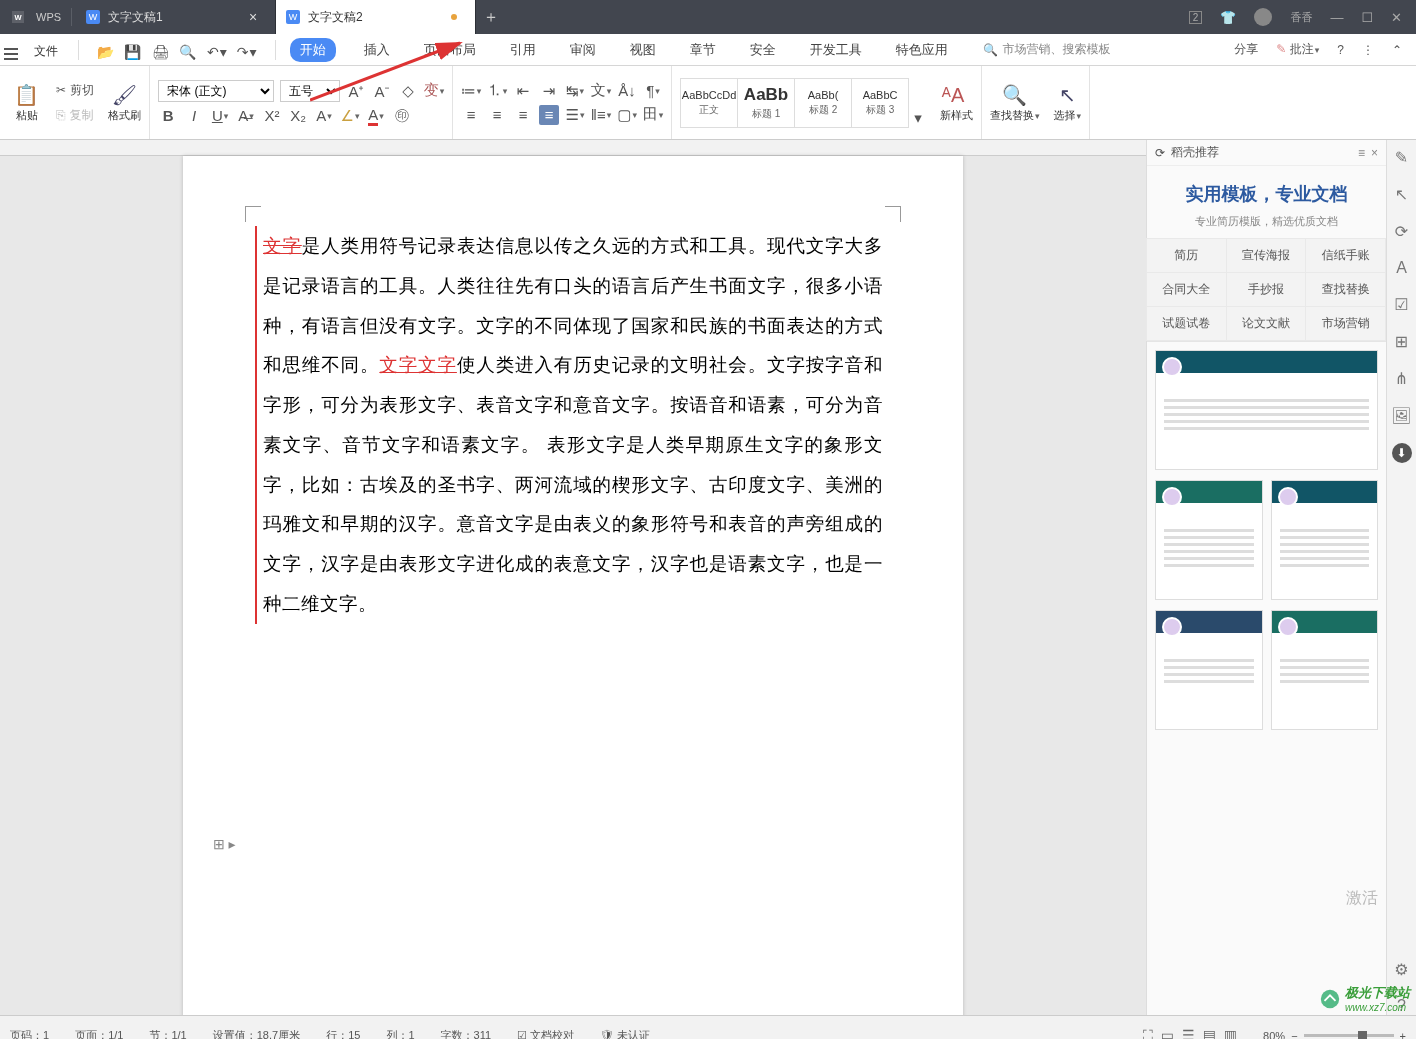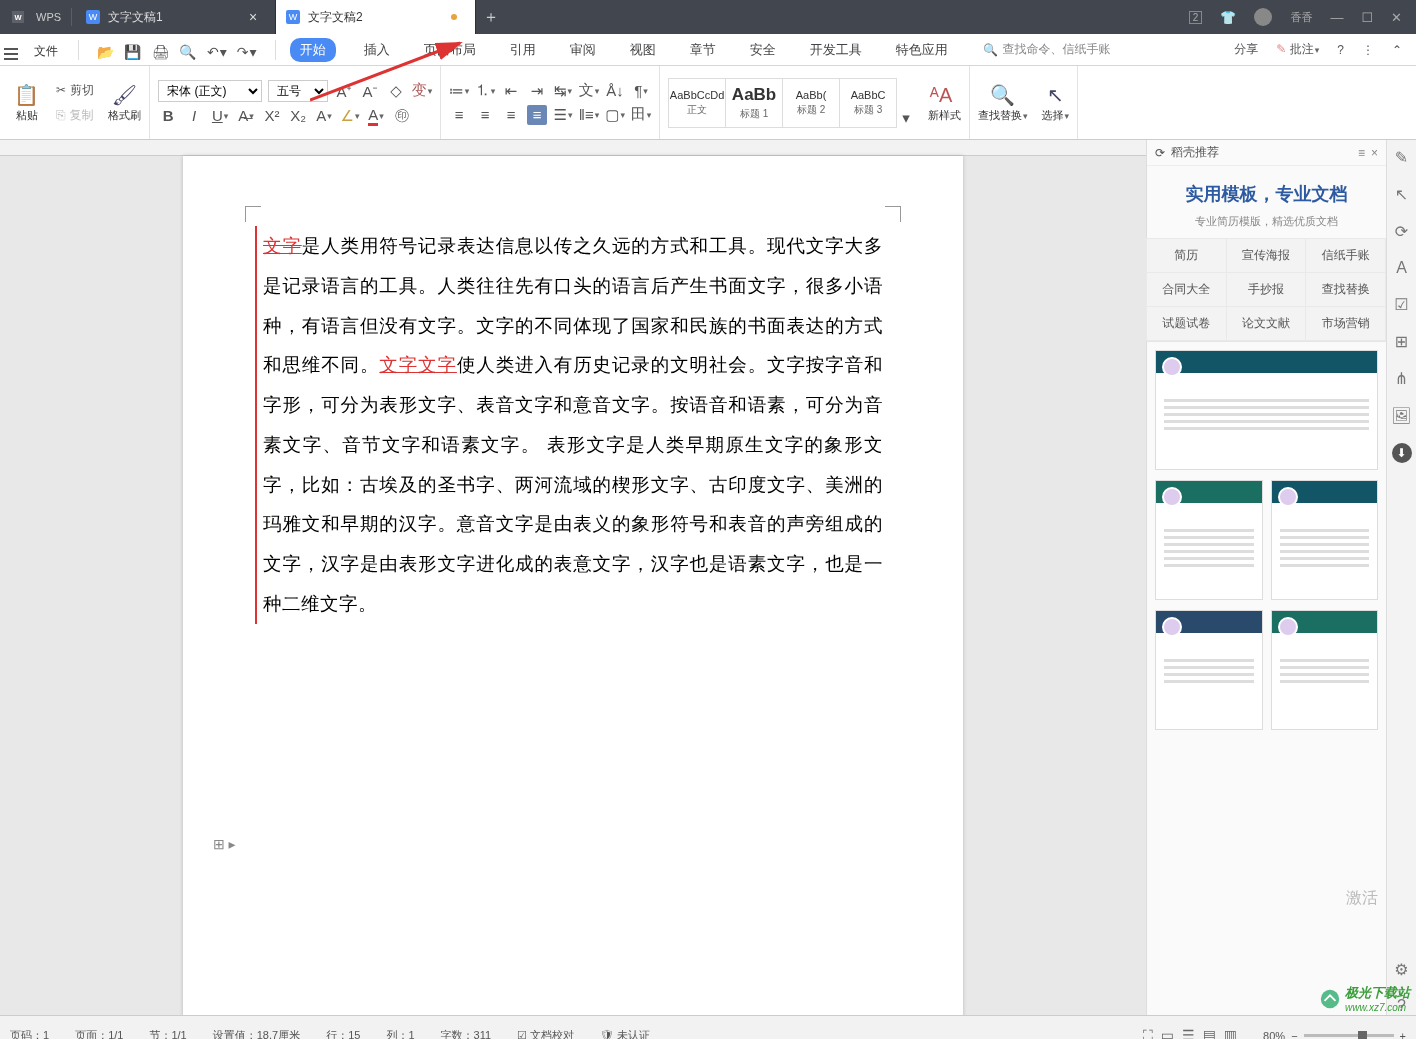--- a/index.html
+++ b/index.html
@@ -31,21 +31,21 @@
 .menu-right{margin-left:auto;display:flex;align-items:center;gap:18px;padding-right:14px;color:#555}
 
 .ribbon{height:74px;background:#fff;display:flex;align-items:stretch;border-bottom:1px solid #ccc}
 .rgroup{display:flex;flex-direction:column;align-items:center;justify-content:center;padding:4px 8px;border-right:1px solid #e3e3e3;gap:2px}
 .rgroup.rows{flex-direction:column;align-items:flex-start;justify-content:center;gap:4px}
 .rrow{display:flex;align-items:center;gap:6px}
 .rbtn{display:flex;align-items:center;gap:4px;padding:2px 4px;cursor:pointer;color:#555;font-size:12px}
 .ricon{width:20px;height:20px;display:flex;align-items:center;justify-content:center;font-size:15px;color:#555}
 .big-icon{width:26px;height:26px;display:flex;align-items:center;justify-content:center;font-size:20px;color:#446}
 .font-sel{height:22px;border:1px solid #ccc;font-size:12px;padding:0 4px;background:#fff}
-.font-name{width:104px}
+.font-name{width:116px}
 .font-size{width:60px}
 .style-gallery{display:flex;align-items:center;gap:0}
 .style-item{width:58px;height:50px;border:1px solid #ddd;display:flex;flex-direction:column;align-items:center;justify-content:center;margin-right:-1px}
 .style-item .prev{font-size:11px;color:#333}
 .style-item.big .prev{font-size:17px;font-weight:bold}
 .style-item .lbl{font-size:10px;color:#666;margin-top:2px}
 
 .workspace{display:flex;height:calc(1039px - 34px - 32px - 74px - 24px)}
 .doc-area{flex:1;display:flex;justify-content:center;overflow:auto;position:relative}
 .rulers{position:absolute;top:0;left:0;right:0;height:16px;background:#f2f2f2;border-bottom:1px solid #ccc}
@@ -163,21 +163,21 @@
     <span class="menu">页面布局</span>
     <span class="menu">引用</span>
     <span class="menu">审阅</span>
     <span class="menu">视图</span>
     <span class="menu">章节</span>
     <span class="menu">安全</span>
     <span class="menu">开发工具</span>
     <span class="menu">特色应用</span>
     <div class="search-box">
       <span>🔍</span>
-      <span>查找命令、信纸手账</span>
+      <span>市场营销、搜索模板</span>
     </div>
   </div>
   <div class="menu-right">
     <span>分享</span>
     <span><span style="color:#d88">✎</span> <span>批注</span><span class="dd">▾</span></span>
     <span>?</span>
     <span>⋮</span>
     <span>⌃</span>
   </div>
 </div>

